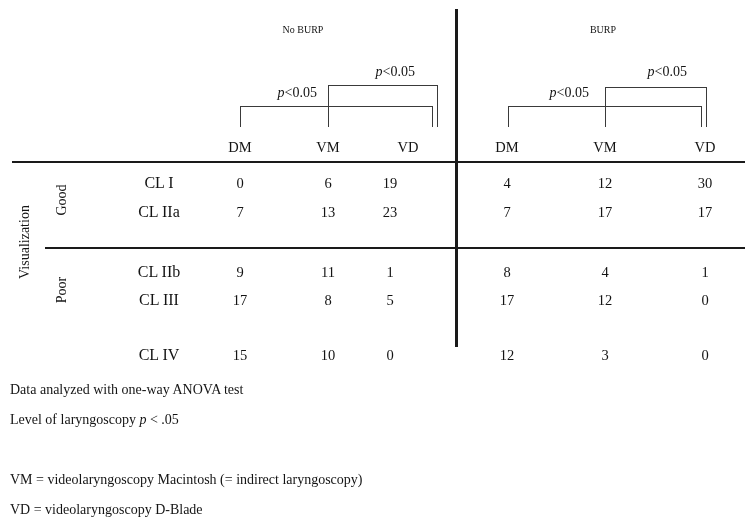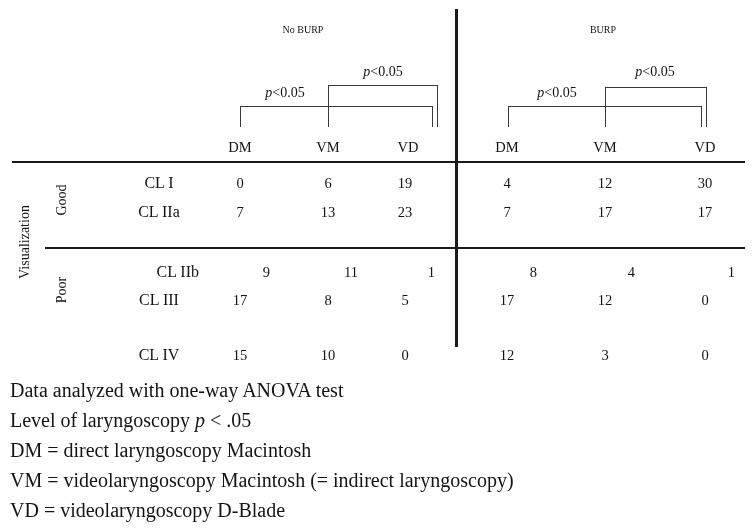--- a/index.html
+++ b/index.html
@@ -11,53 +11,53 @@
     font-family: "Liberation Serif", "DejaVu Serif", serif;
     color: #141414;
     overflow: hidden;
   }
   .grp {
     position: absolute; top: 21px; width: 120px; height: 18px;
     line-height: 18px; font-size: 10px; text-align: center;
   }
   .sig {
     position: absolute; width: 64px; height: 18px; line-height: 18px;
-    font-size: 14px; text-align: center;
+    font-size: 14px; text-align: right;
   }
   .sig i { font-style: italic; }
   .bracket {
     position: absolute;
     border: 1.4px solid #3a3a3a;
     border-bottom: none;
     box-sizing: border-box;
   }
   .colh {
     position: absolute; top: 138px; width: 44px; height: 18px;
     line-height: 18px; font-size: 14.5px; text-align: center;
   }
   .grade {
     position: absolute; left: 119px; width: 80px; height: 18px;
     line-height: 18px; font-size: 16px; text-align: center;
   }
   .cell {
     position: absolute; width: 60px; height: 18px;
     line-height: 18px; font-size: 14.5px; text-align: center;
   }
-  .r1 { top: 174px; } .r2 { top: 203px; } .r3 { top: 263px; text-align: right; }
+  .r1 { top: 174px; } .r2 { top: 203px; } .r3 { top: 263px; }
   .r4 { top: 291px; } .r5 { top: 318px; margin-top: 28px; }
-  .cn1 { left: 210px; } .cn2 { left: 298px; } .cn3 { left: 375px; }
+  .cn1 { left: 210px; } .cn2 { left: 298px; } .cn3 { left: 360px; }
   .cb1 { left: 477px; } .cb2 { left: 575px; } .cb3 { left: 675px; }
   .rule { position: absolute; background: #1a1a1a; }
   .rot {
     position: absolute; height: 18px; line-height: 18px;
     font-size: 14px; text-align: center; transform: rotate(-90deg);
   }
   .fn {
     position: absolute; left: 10px; height: 20px; line-height: 20px;
-    font-size: 20px; white-space: nowrap;
+    font-size: 14px; white-space: nowrap;
   }
   .fn i { font-style: italic; }
 </style>
 </head>
 <body>
 
 <div id="canvas">
 
   <div class="grp" style="left:243px">No BURP</div>
   <div class="grp" style="left:543px">BURP</div>
@@ -122,17 +122,16 @@
   <div class="grade r5">CL IV</div>
   <div class="cell cn1 r5">15</div>
   <div class="cell cn2 r5">10</div>
   <div class="cell cn3 r5">0</div>
   <div class="cell cb1 r5">12</div>
   <div class="cell cb2 r5">3</div>
   <div class="cell cb3 r5">0</div>
 
   <div class="fn" style="top:380px">Data analyzed with one-way ANOVA test</div>
   <div class="fn" style="top:410px"><span>Level of laryngoscopy </span><i>p</i><span> &lt; .05</span></div>
-  <div class="fn" style="top:440px">DM = direct laryngoscopy Macintosh</div>
   <div class="fn" style="top:470px">VM = videolaryngoscopy Macintosh (= indirect laryngoscopy)</div>
   <div class="fn" style="top:500px">VD = videolaryngoscopy D-Blade</div>
 
 </div>
 
 </body></html>

